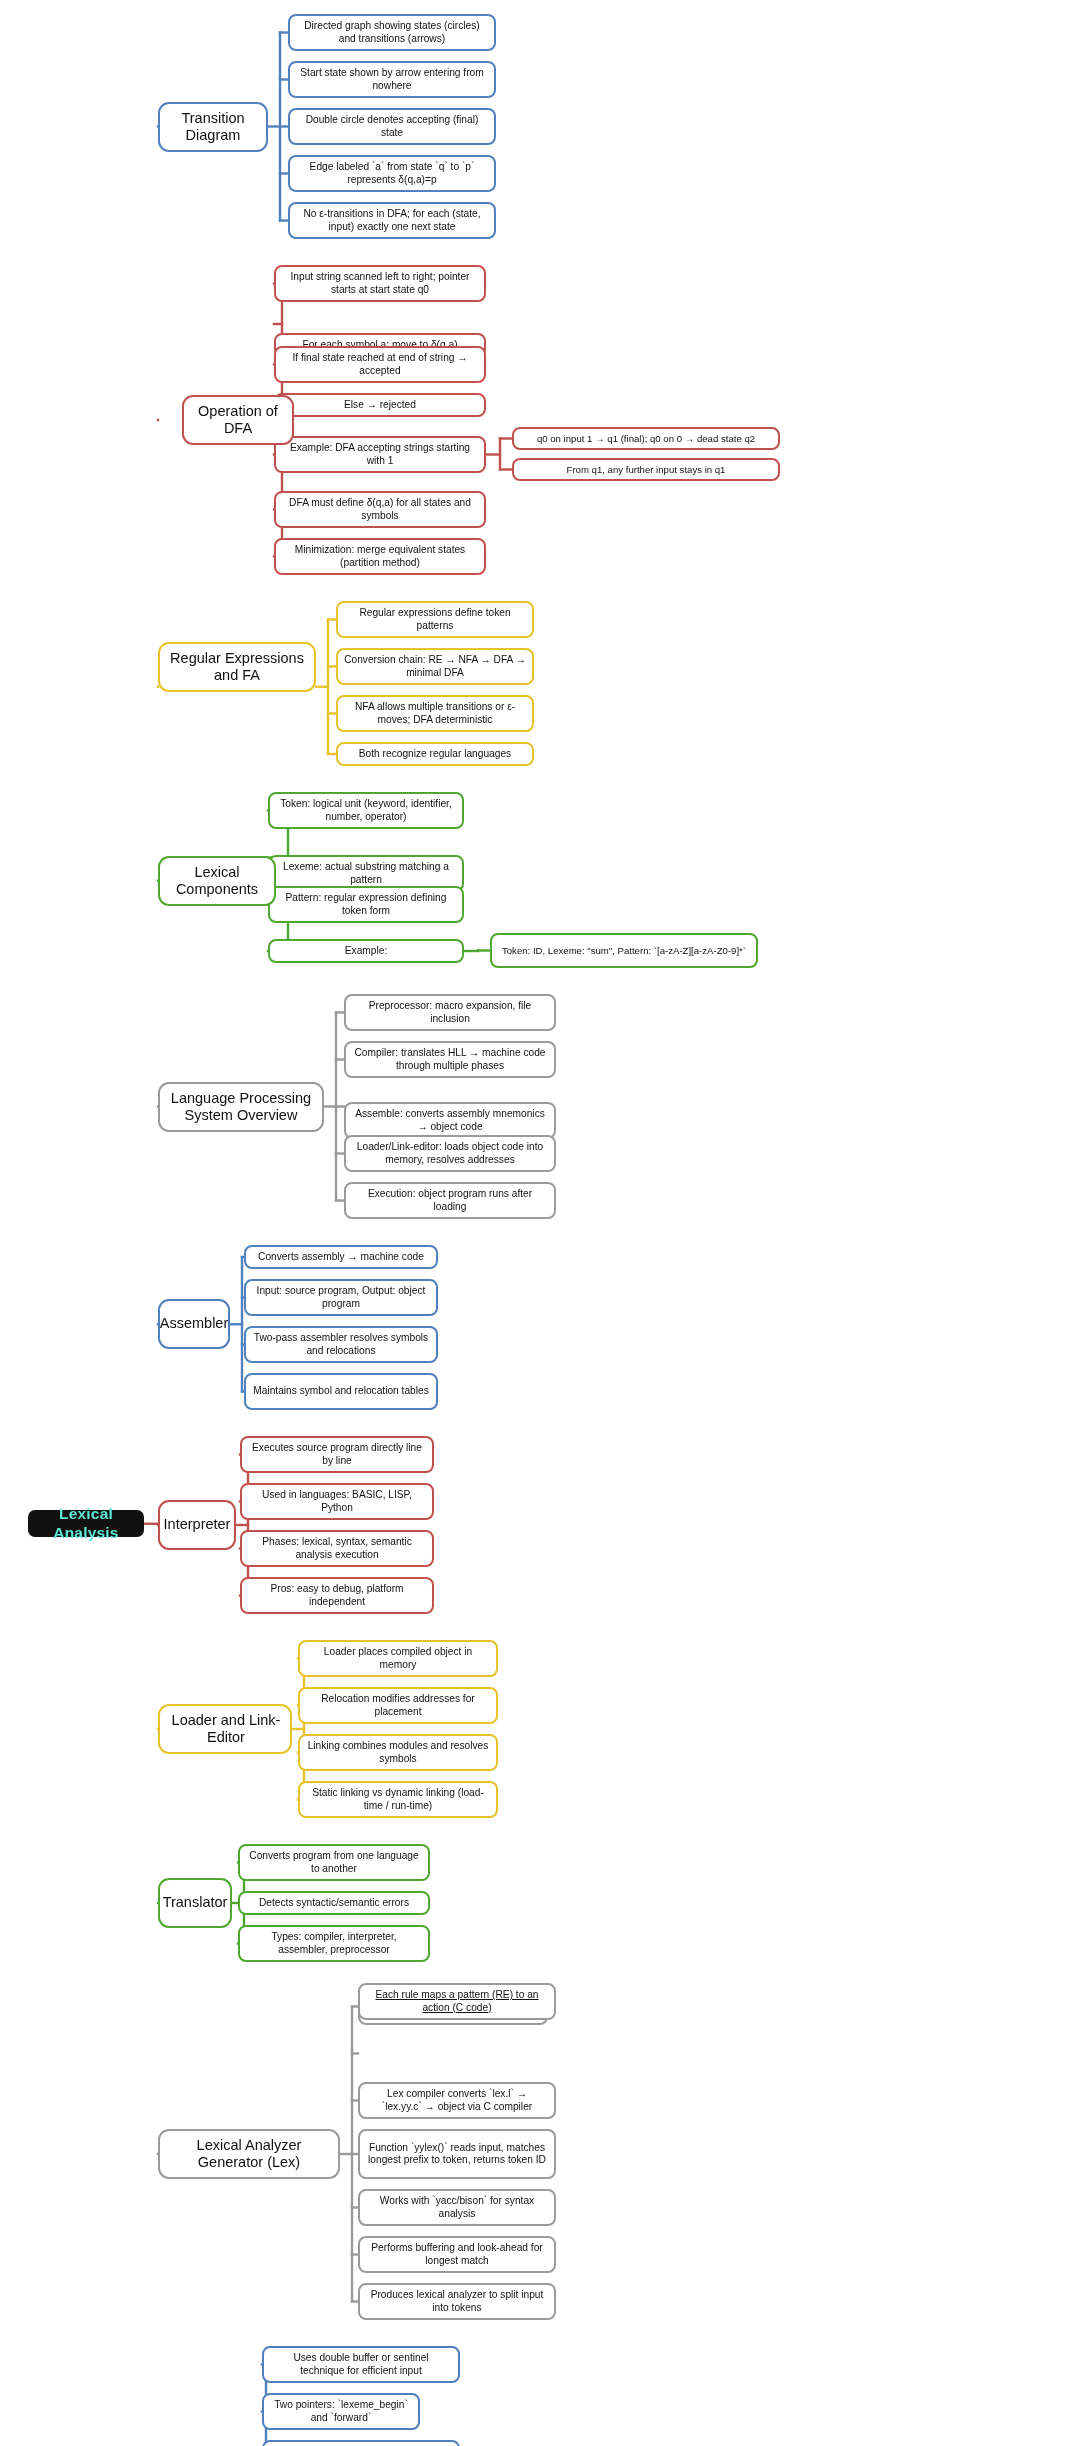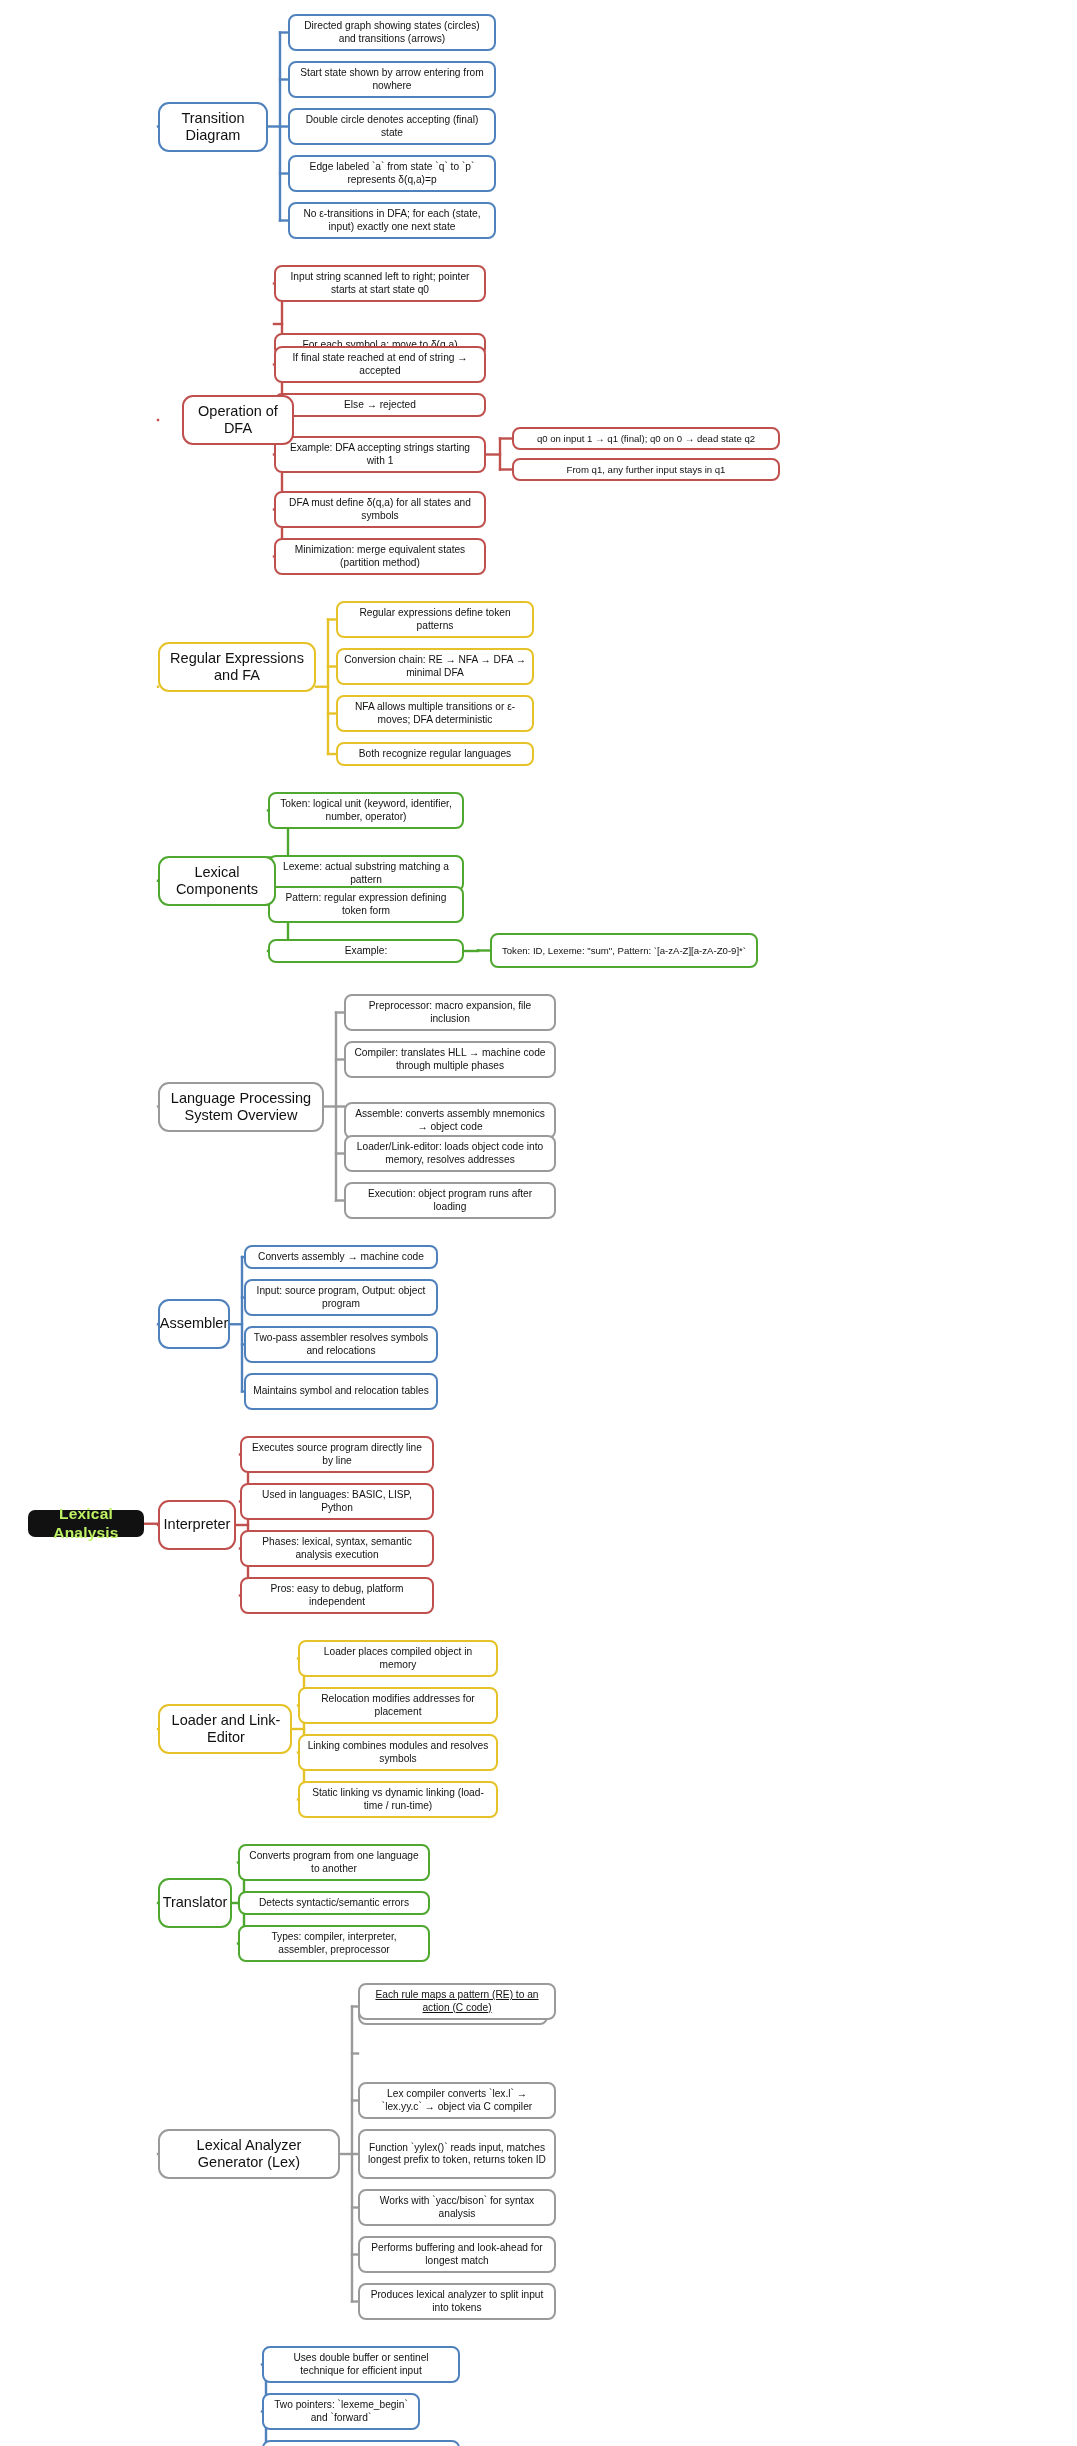--- a/index.html
+++ b/index.html
@@ -23,21 +23,21 @@
     text-align:center;
     border-radius:9px;
     background:#ffffff;
     line-height:1.18;
     padding:3px 6px;
   }
 
   
   .root{
     background:#111111;
-    color:#bef264;
+    color:#5eead4;
     font-size:15.5px;
     font-weight:bold;
     border-radius:7px;
     border:none;
     letter-spacing:.2px;
     padding:5px 9px;
   }
 
   
   .br{

